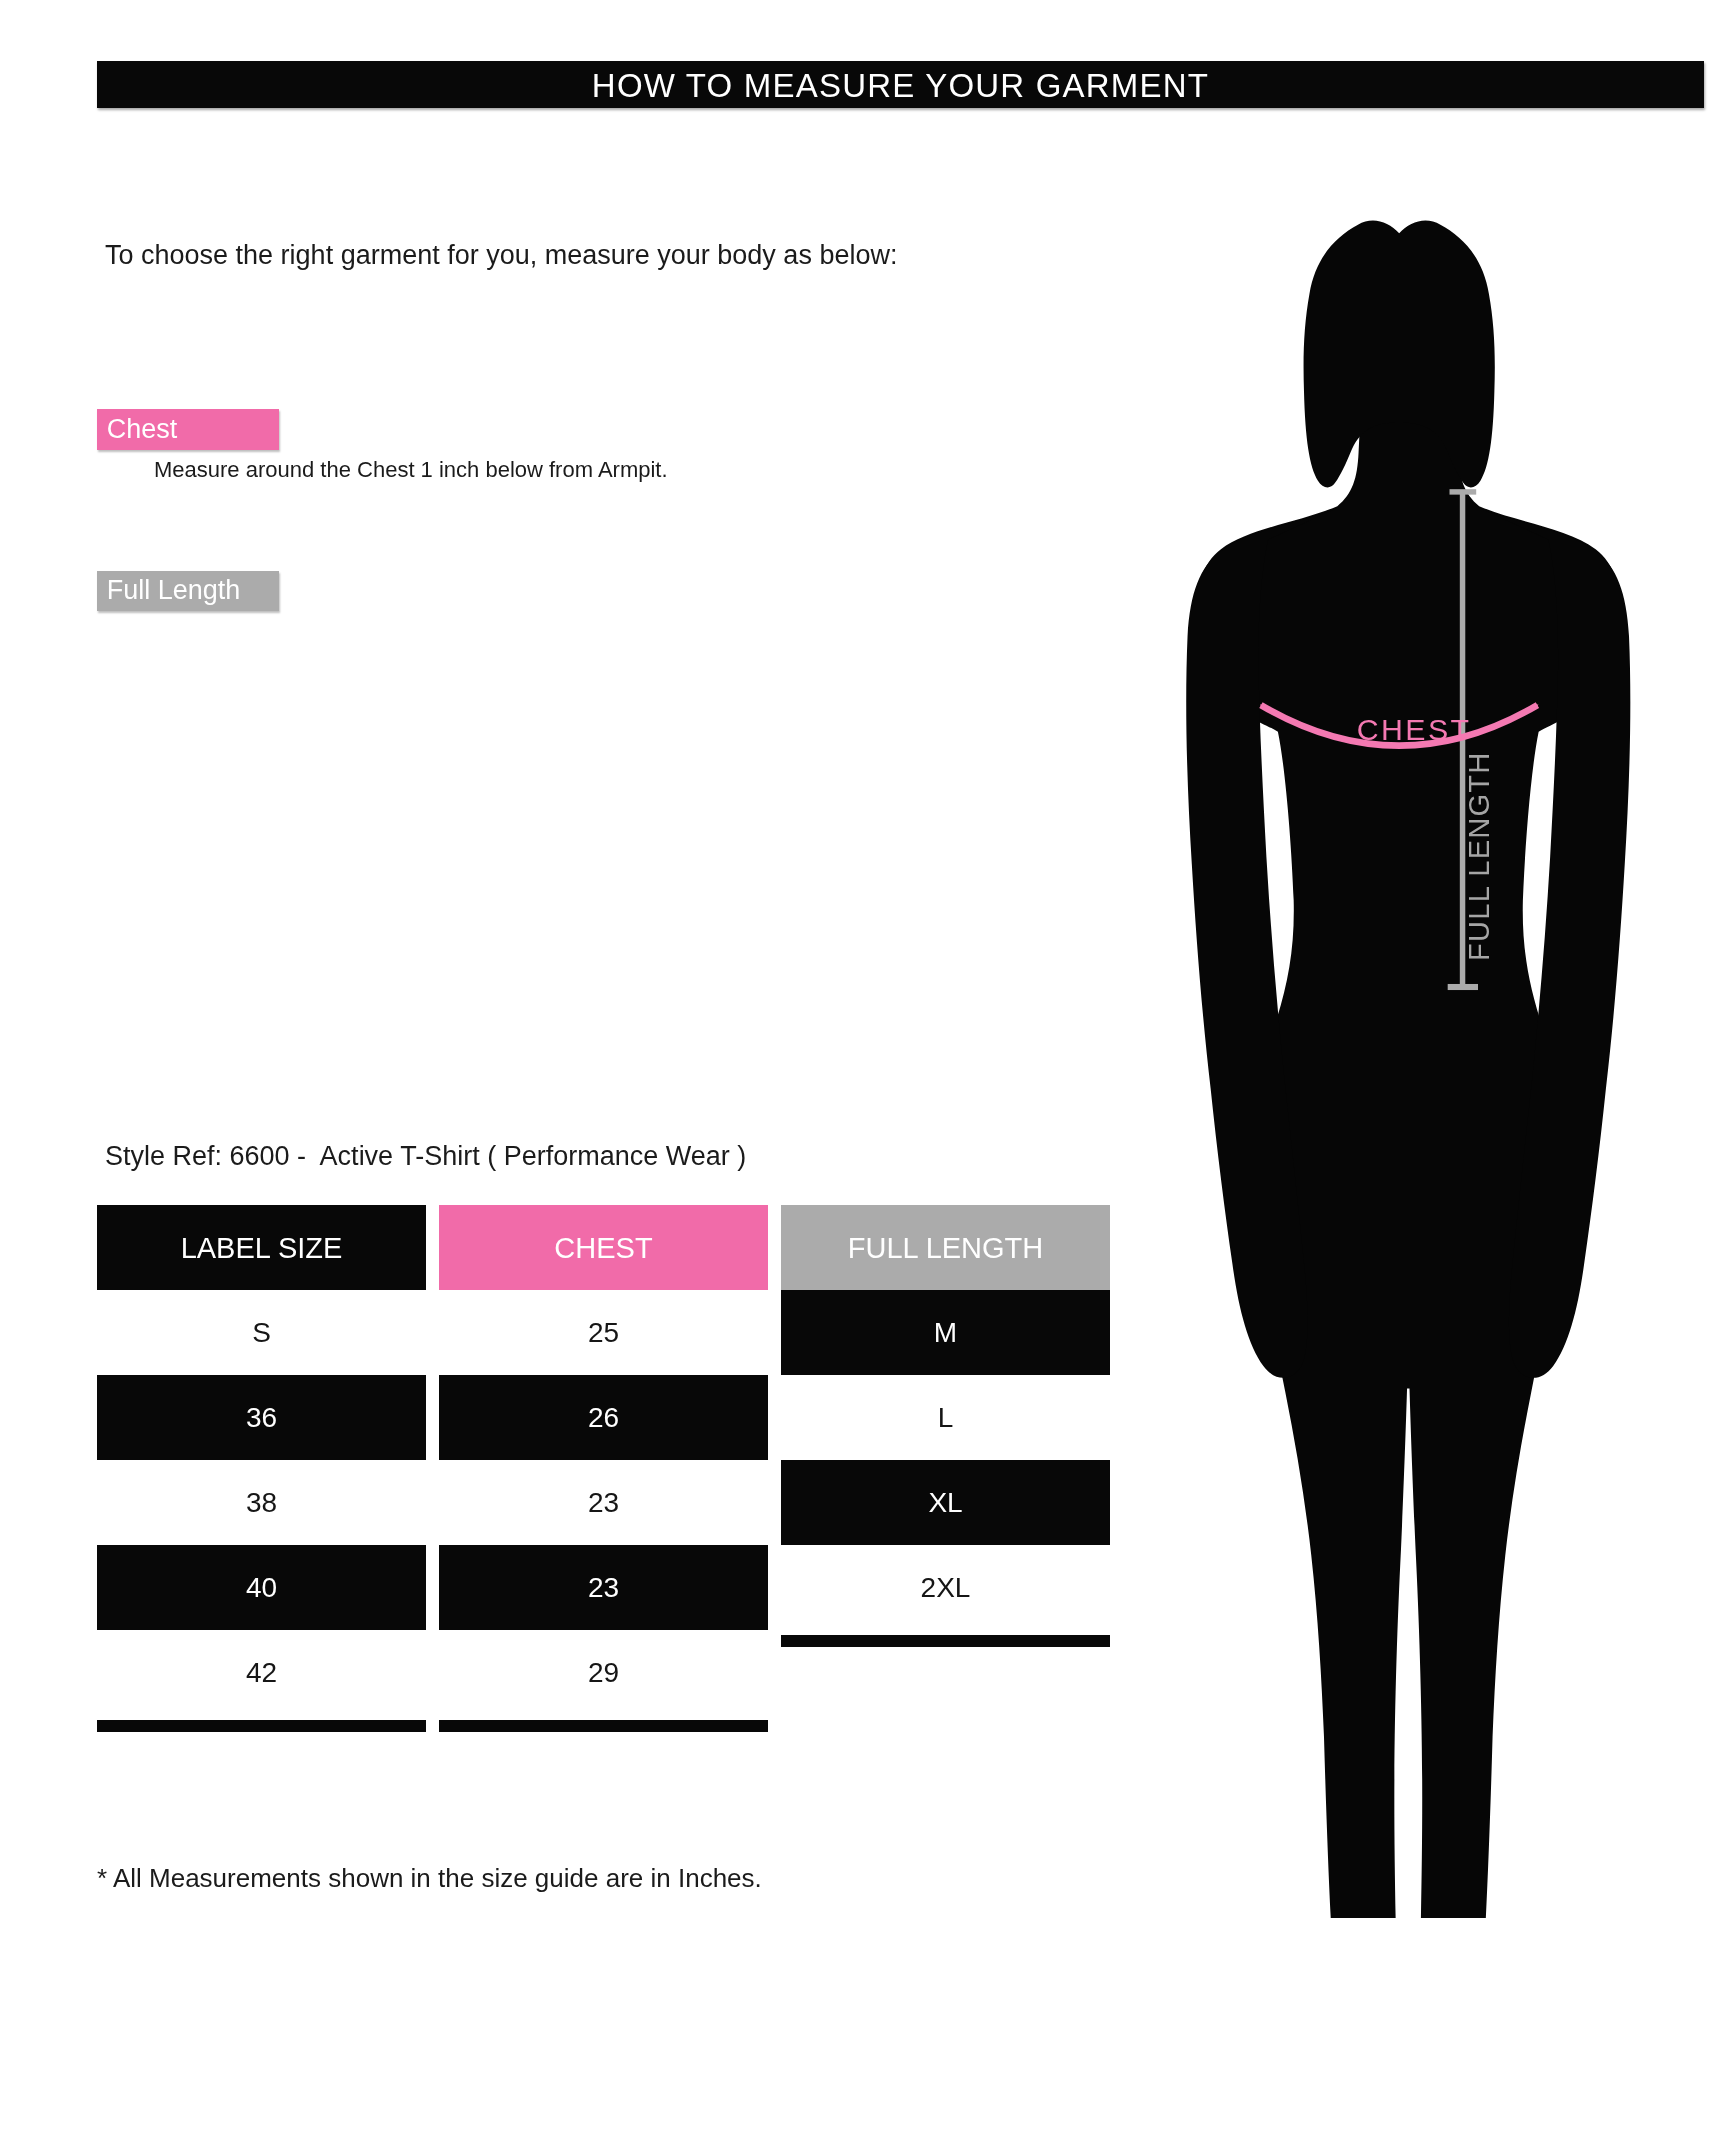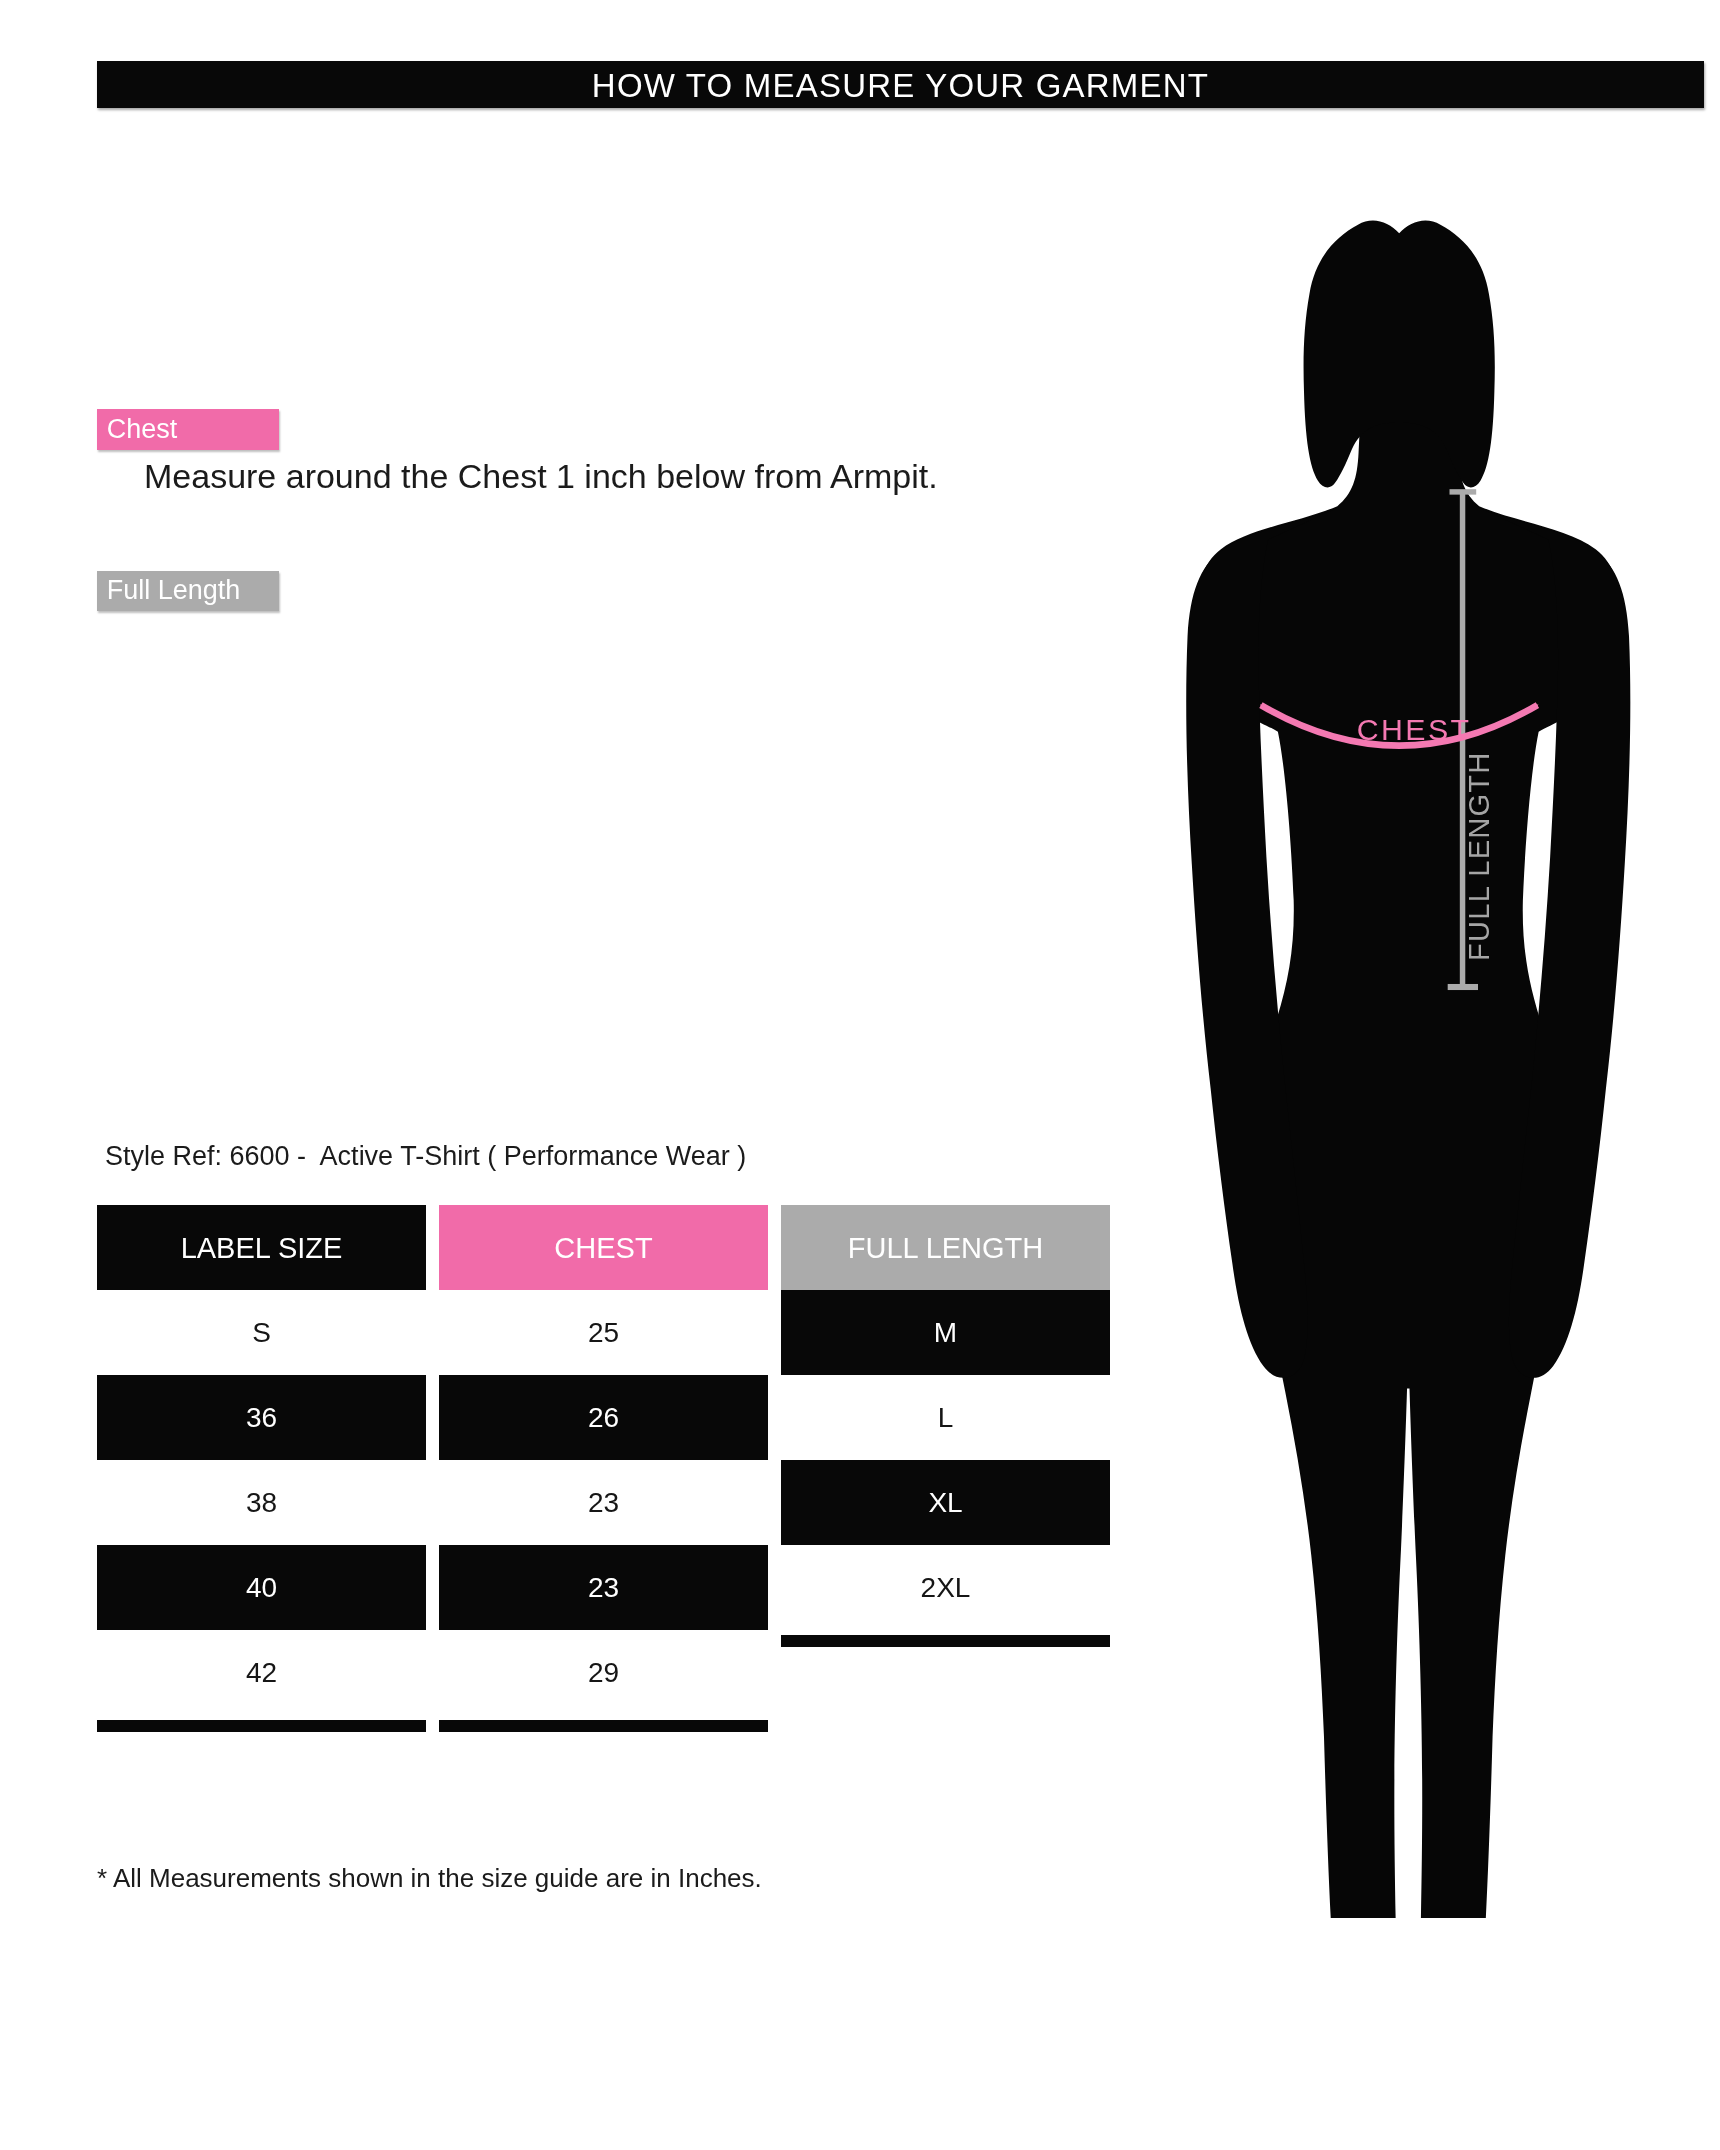--- a/index.html
+++ b/index.html
@@ -22,21 +22,21 @@
   .intro{
     position:absolute;left:67px;top:240px;font-size:27px;
   }
   .badge{
     position:absolute;left:59px;color:#fff;font-size:27px;
     padding-left:9.7px;box-sizing:border-box;
     box-shadow:1.2px 1.8px 1.8px rgba(0,0,0,0.25);
   }
   .chest-badge{top:409px;width:182px;height:41px;line-height:40px;background:var(--pink);}
   .fl-badge{top:571px;width:182px;height:40px;line-height:39px;background:var(--gray);}
-  .desc{position:absolute;left:106px;font-size:34px;}
+  .desc{position:absolute;left:116px;font-size:22px;}
   .chest-desc{top:457px;}
   .fl-desc{top:621px;}
   .style-ref{position:absolute;left:67px;top:1141px;font-size:27px;white-space:pre-wrap;}
   .size-table{
     position:absolute;left:59px;top:1205px;width:1013px;
     display:grid;grid-template-columns:repeat(3,1fr);column-gap:13px;
   }
   .size-table .th{
     height:85px;line-height:86px;text-align:center;color:#fff;font-size:29px;
   }
@@ -54,20 +54,21 @@
 </style>
 </head>
 <body>
 
 <div class="page">
 
   <div class="title-bar">
     <span>HOW TO MEASURE YOUR GARMENT</span>
   </div>
 
+  <div class="intro">To choose the right garment for you, measure your body as below:</div>
 
   <div class="badge chest-badge">Chest</div>
   <div class="desc chest-desc">Measure around the Chest 1 inch below from Armpit.</div>
 
   <div class="badge fl-badge">Full Length</div>
 
   <div class="style-ref">Style Ref: 6600 -  Active T-Shirt ( Performance Wear )</div>
 
   <div class="size-table">
       <div class="th th-0">LABEL SIZE</div>

